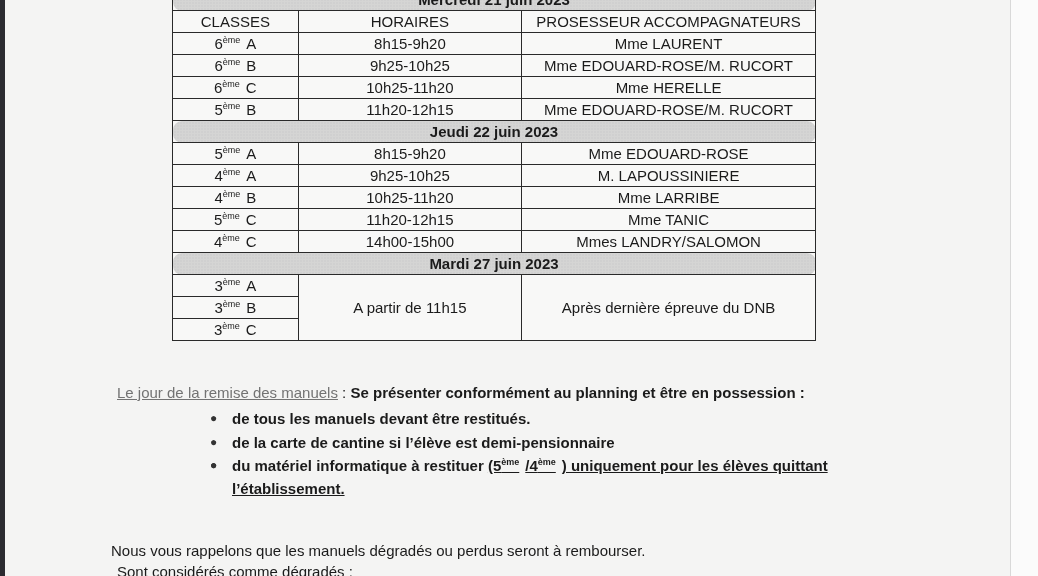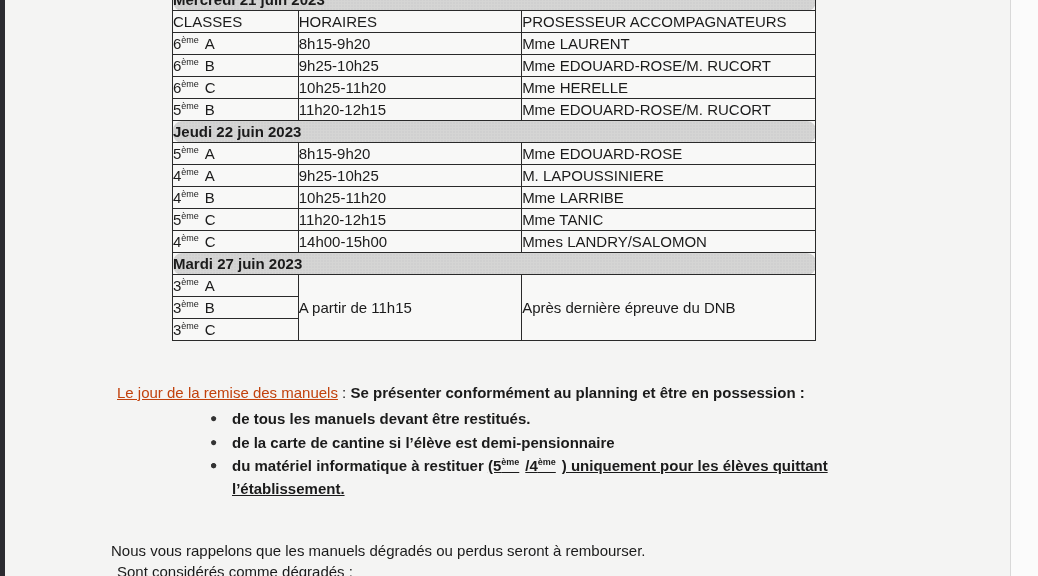--- a/index.html
+++ b/index.html
@@ -14,20 +14,21 @@
 
   table.sched {
     position: absolute; left: 172px; top: -12px;
     width: 644px;
     border-collapse: collapse;
     font-size: 15px;
     background: #f8f8f7;
   }
   table.sched td {
     border: 1.5px solid #2a2a2a;
+    text-align: center;
     height: 21px;
     padding: 0;
     line-height: 21px;
     white-space: nowrap;
   }
   table.sched col.c1 { width: 126px; }
   table.sched col.c2 { width: 224px; }
   table.sched col.c3 { width: 294px; }
   td.day {
     background: #d5d5d4;
@@ -38,21 +39,21 @@
     border-radius: 9px;
   }
   td.day.first { height: 21px; }
   td.hdr { font-weight: normal; }
   sup { font-size: 9px; line-height: 0; vertical-align: 6px; margin-right: 6px; }
 
   .intro {
     position: absolute; left: 117px; top: 384px;
     font-size: 15px; white-space: nowrap;
   }
-  .intro .u { text-decoration: underline; color: #c2410c; }
+  .intro .u { text-decoration: underline; color: #737373; }
   .intro .b { font-weight: bold; }
 
   ul.items {
     position: absolute; left: 210px; top: 407px;
     margin: 0; padding: 0; list-style: none;
     font-size: 15px; font-weight: bold; width: 700px;
   }
   ul.items li { position: relative; padding-left: 22px; line-height: 23.5px; }
   ul.items li .bullet {
     position: absolute; left: 0; top: 0; font-size: 12px; color: #333;

